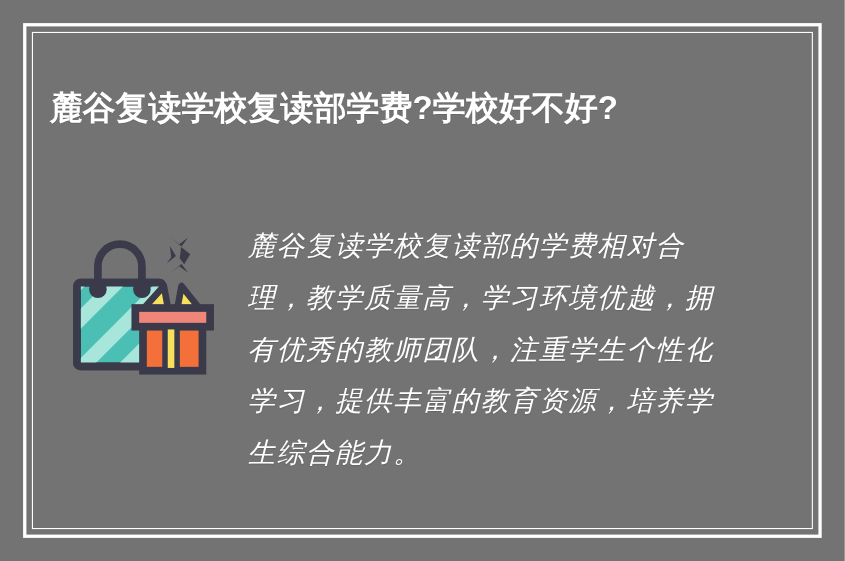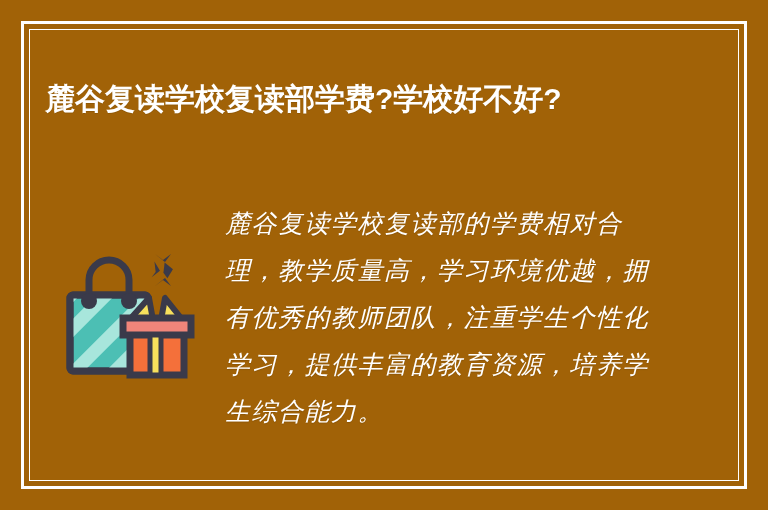--- a/index.html
+++ b/index.html
@@ -10,21 +10,21 @@
     width: 768px;
     height: 510px;
     overflow: hidden;
     font-family: "Liberation Sans", "DejaVu Sans", sans-serif;
   }
 
   .card {
     position: relative;
     width: 768px;
     height: 510px;
-    background: #a16207;
+    background: #737373;
     box-sizing: border-box;
     padding-left: 16px;
   }
 
   
   .frame-outer {
     position: absolute;
     left: 21px;
     top: 21px;
     right: 21px;
@@ -60,21 +60,21 @@
     text-shadow: 0 1px 0 rgba(0,0,0,0.10);
   }
 
   
   .content {
     position: absolute;
     left: 45px;
     top: 200px;
     right: 45px;
     display: flex;
-    align-items: center;
+    align-items: flex-start;
   }
 
   .illustration {
     width: 150px;
     min-width: 150px;
     height: 150px;
     margin-top: 10px;
     margin-left: 8px;
   }
   .illustration svg { display: block; }

